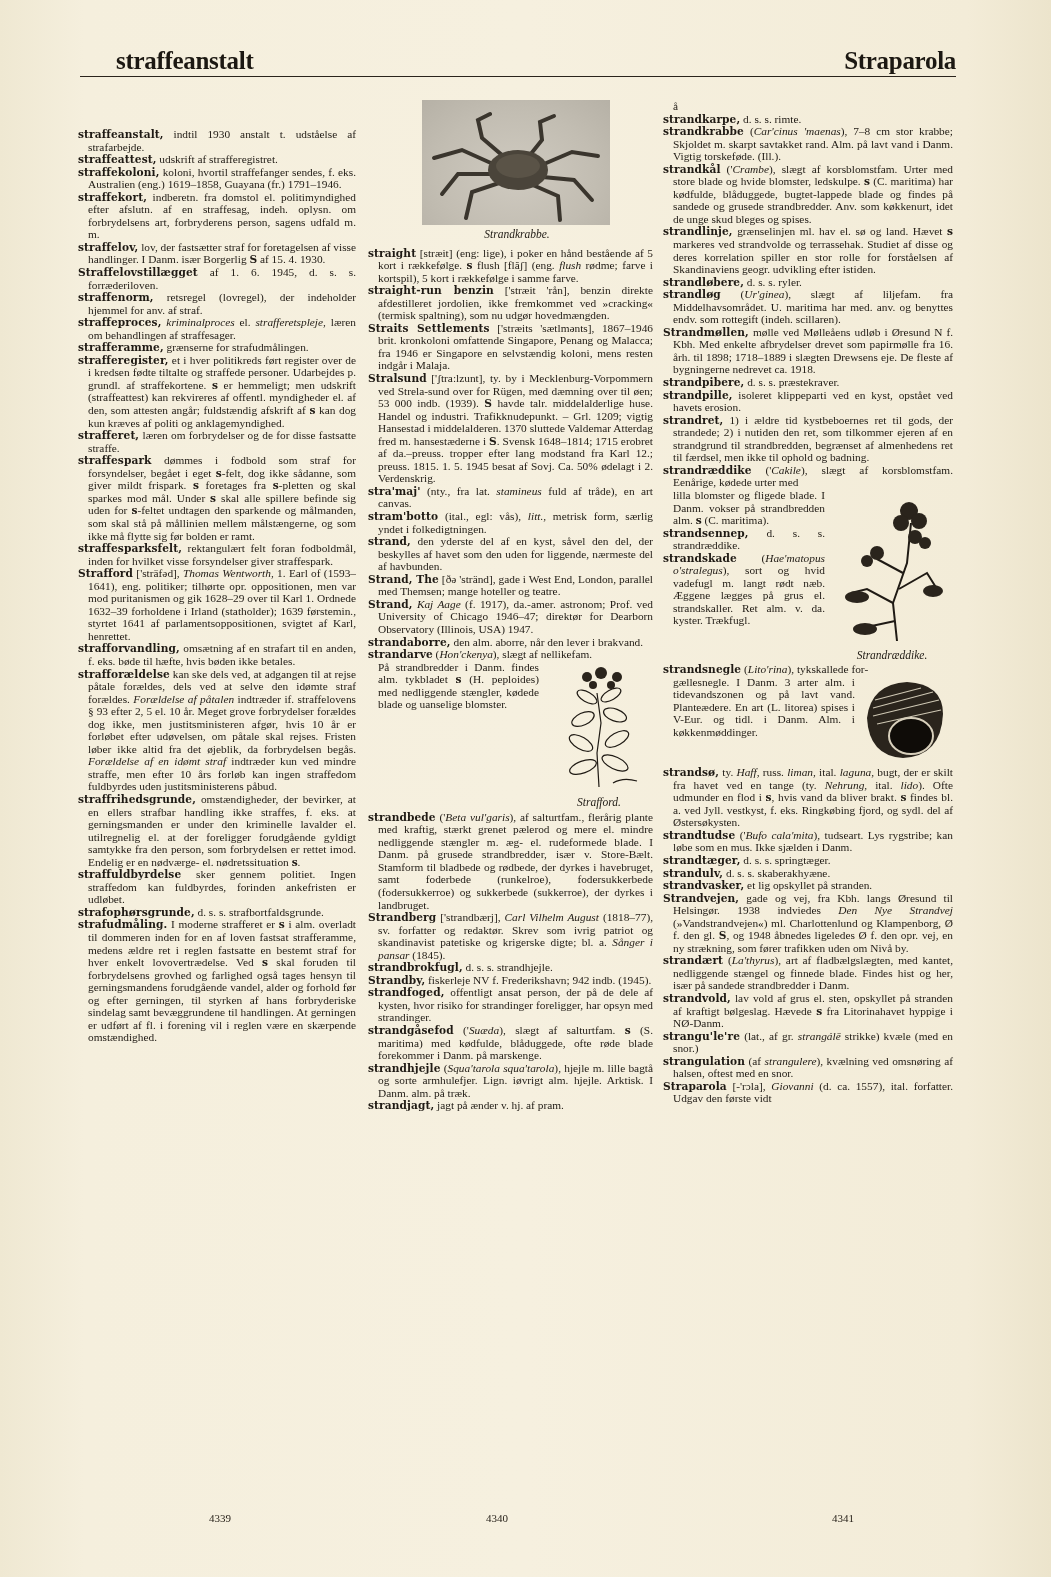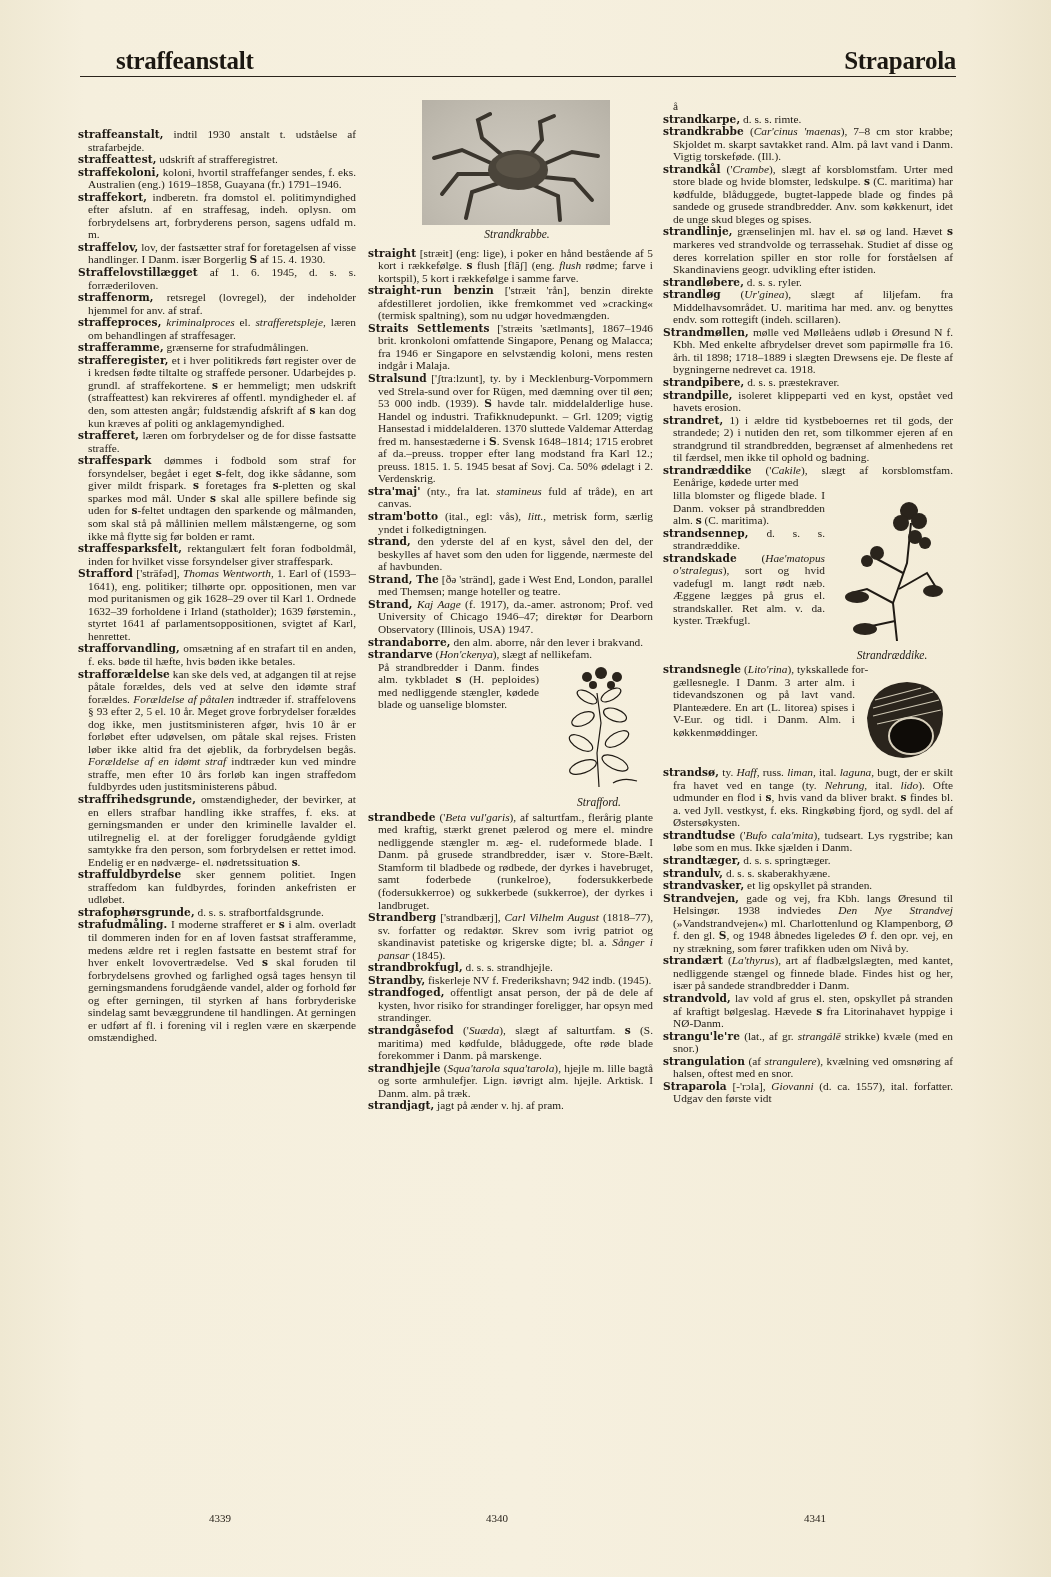--- a/index.html
+++ b/index.html
@@ -51,21 +51,21 @@
   }
   .caption { text-align: center; font-style: italic; font-size: 11.5px; margin-top: 3px; }
 
   .float-right { float: right; margin: 2px 0 2px 6px; }
   .fig-inline { text-align: center; }
   .page-num {
     position: absolute; top: 1512px; font-size: 11px; color: #2a241c;
   }
   .pn-1 { left: 209px; }
   .pn-2 { left: 486px; }
-  .pn-3 { left: 804px; }
+  .pn-3 { left: 832px; }
   .clearfix::after { content: ""; display: block; clear: both; }
 </style>
 </head>
 <body>
 
 <div class="page">
 
   <div class="running-head">
     <span class="rh-left">straffeanstalt</span>
     <span class="rh-right">Straparola</span>

